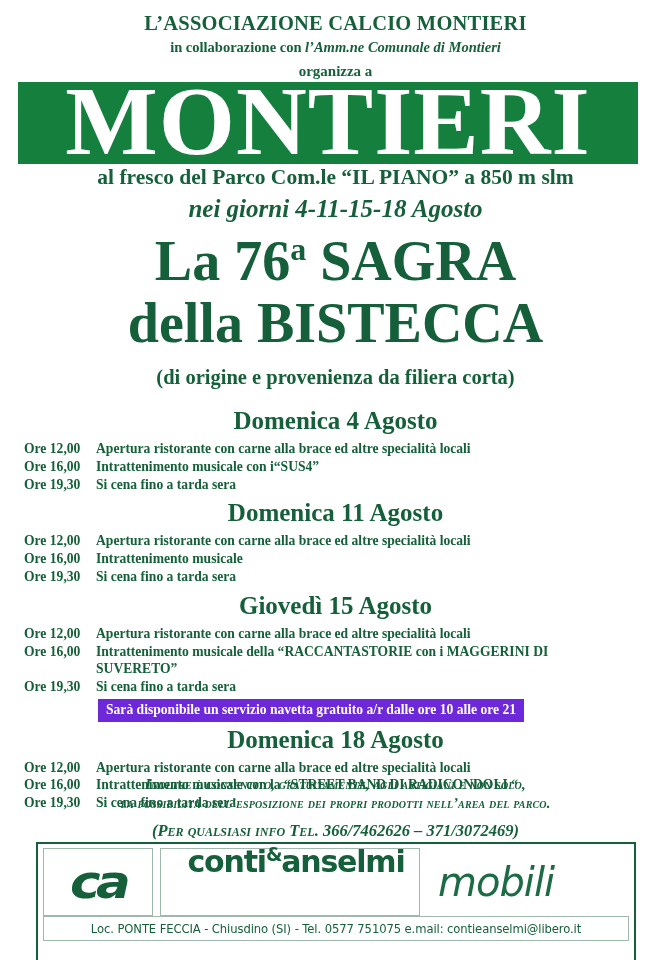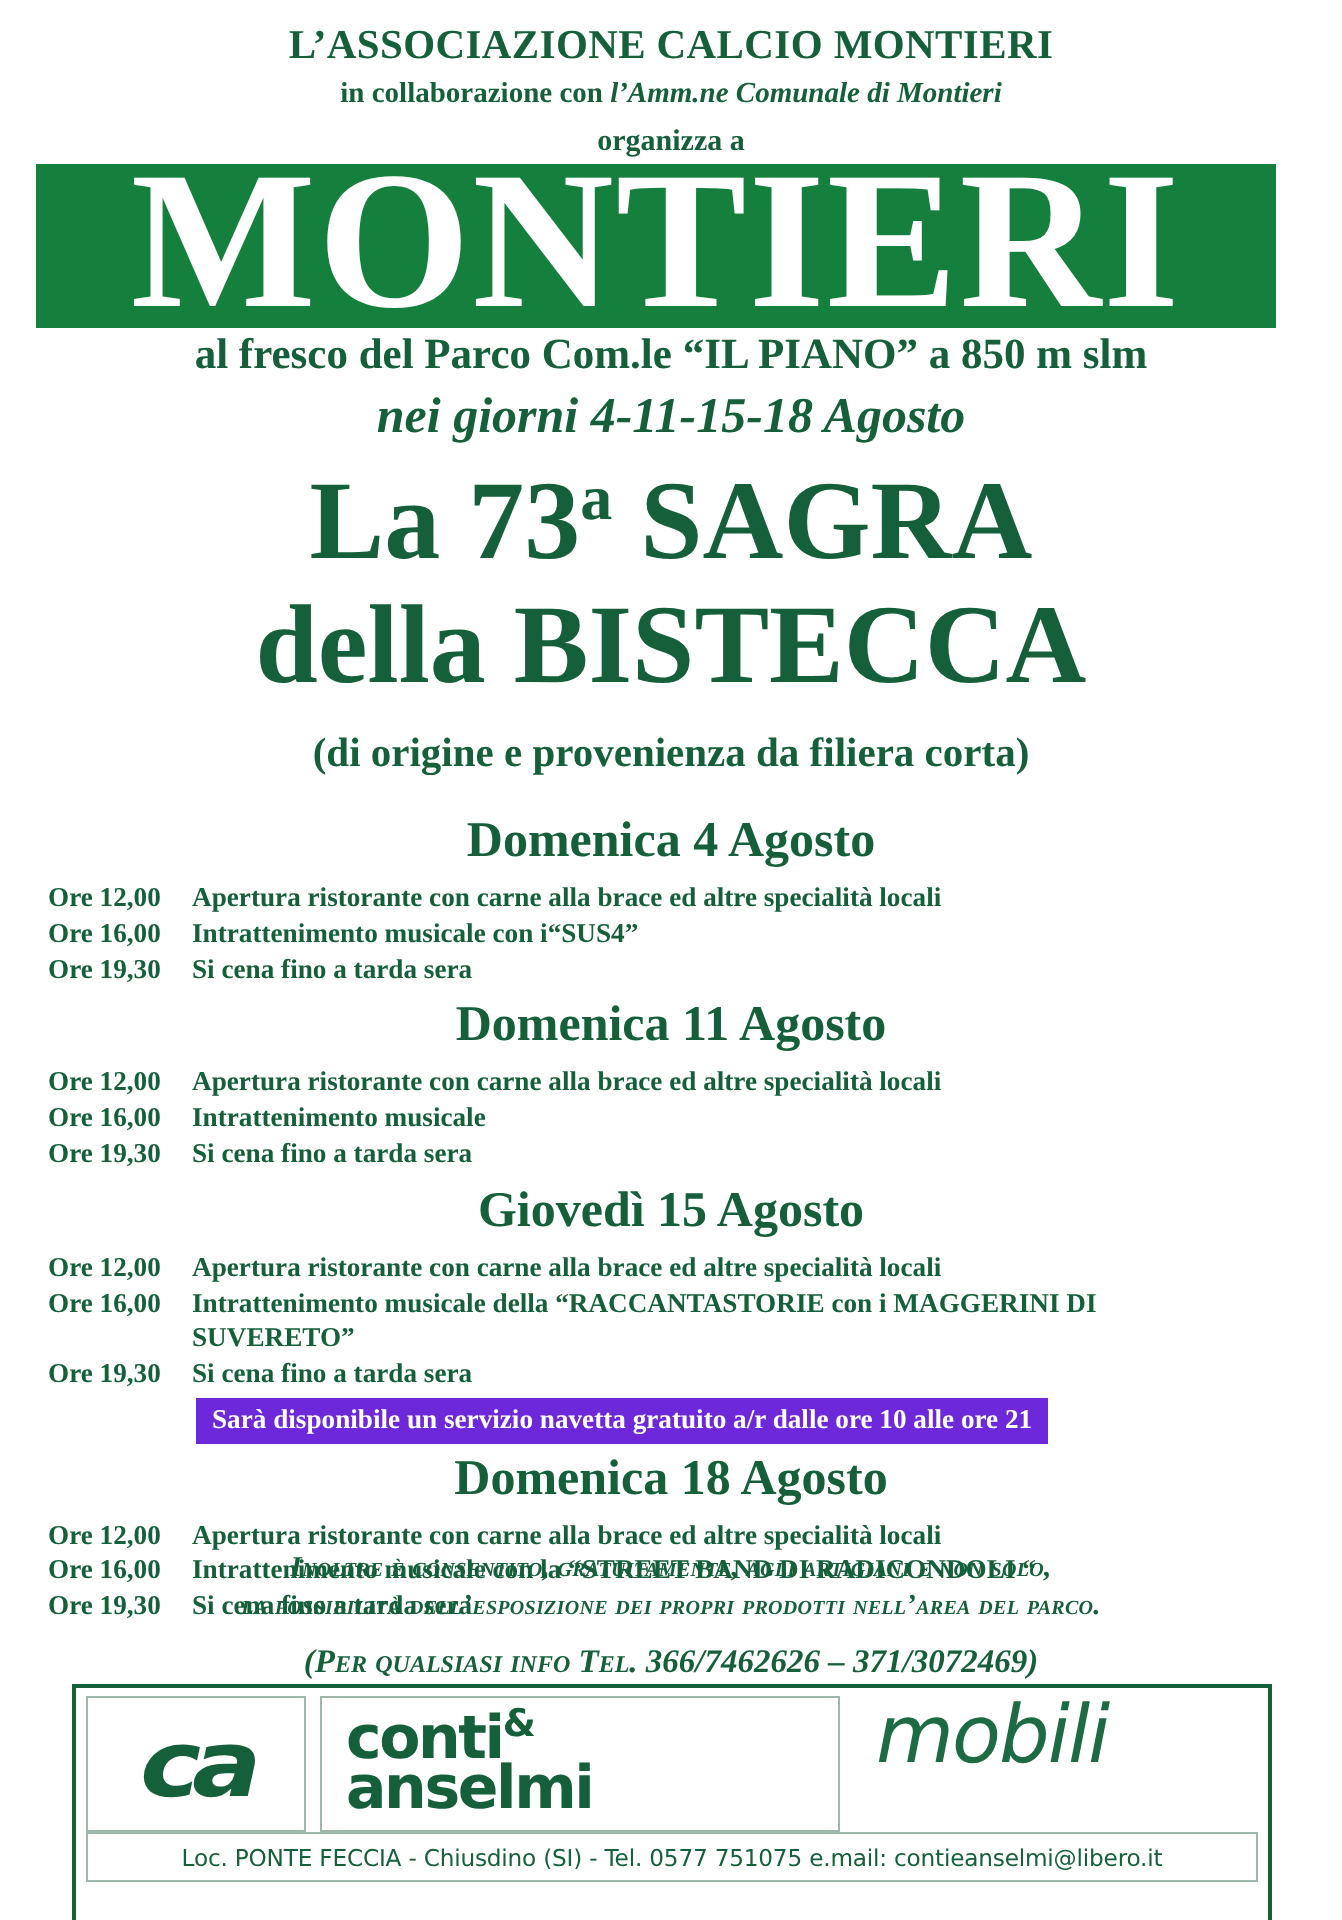--- a/index.html
+++ b/index.html
@@ -265,42 +265,41 @@
     letter-spacing: -4px;
     font-style: italic;
     transform: scaleX(1.12);
   }
   .ca-name-box {
     flex: 0 0 260px;
     width: 260px;
     border: 1px solid #9fb8ab;
     box-sizing: border-box;
     display: flex;
-    flex-direction: column;
     justify-content: center;
     padding-left: 12px;
     margin-right: 10px;
   }
   .ca-word {
     font-family: "DejaVu Sans", sans-serif;
     font-weight: bold;
     font-size: 30px;
     line-height: 0.84;
     color: #15603a;
     letter-spacing: -1.2px;
   }
   .ca-word .amp {
     font-size: 19px;
     vertical-align: super;
     line-height: 0;
   }
   .mobili-box {
     flex: 1 1 auto;
     display: flex;
-    align-items: flex-start;
+    align-items: center;
     justify-content: flex-start;
     padding-left: 8px;
   }
   .mobili-word {
     font-family: "DejaVu Sans", sans-serif;
     font-size: 40px;
     line-height: 1;
     color: #1d6b45;
     font-style: italic;
     letter-spacing: -1px;
@@ -331,21 +330,21 @@
   </div>
   <div class="organizza">organizza a</div>
 
   <div class="montieri-band">
     <div class="montieri-text">MONTIERI</div>
   </div>
   <div class="fresco-line">al fresco del Parco Com.le “IL PIANO” a 850 m slm</div>
 
   <div class="nei-giorni">nei giorni 4-11-15-18 Agosto</div>
   <div class="sagra-1">
-    <span>La 73</span><span class="ord">a</span><span> SAGRA</span>
+    <span>La 76</span><span class="ord">a</span><span> SAGRA</span>
   </div>
   <div class="sagra-2">della BISTECCA</div>
   <div class="origine">(di origine e provenienza da filiera corta)</div>
 
   <div class="schedule">
 
     <div class="day-block">
       <div class="day-title">Domenica 4 Agosto</div>
       <div class="day-rows">
         <div class="row">

